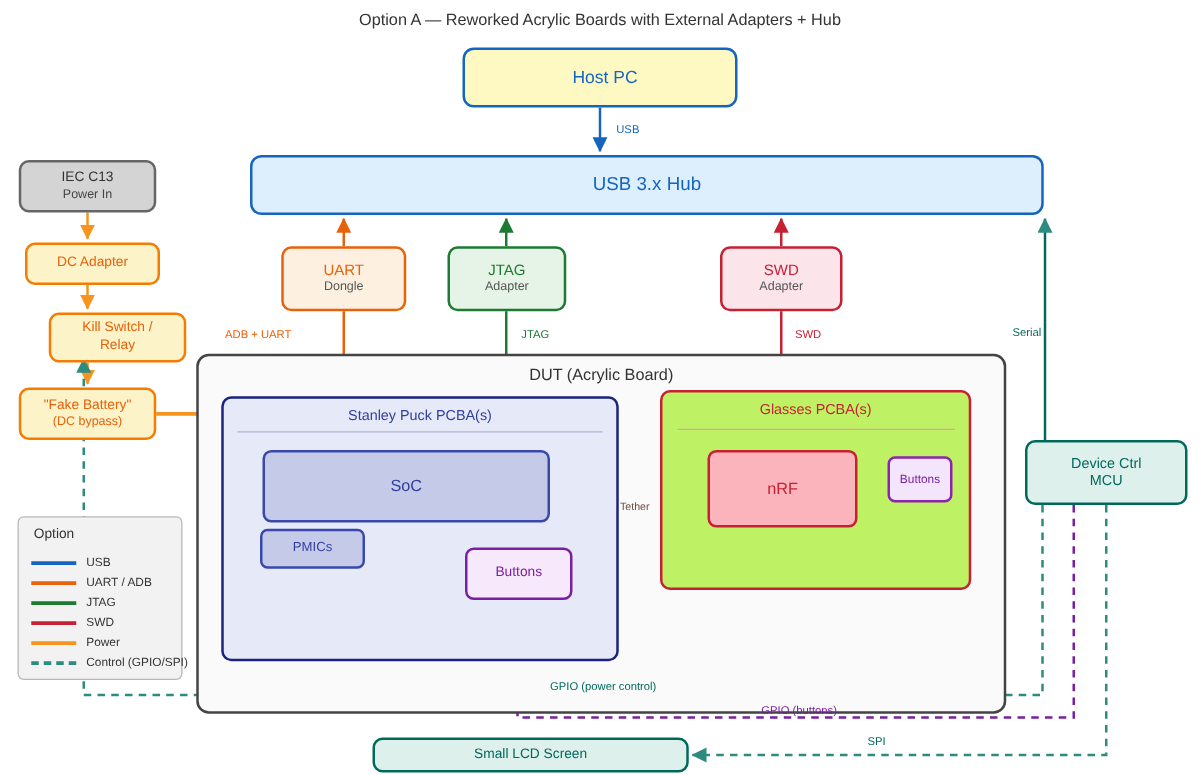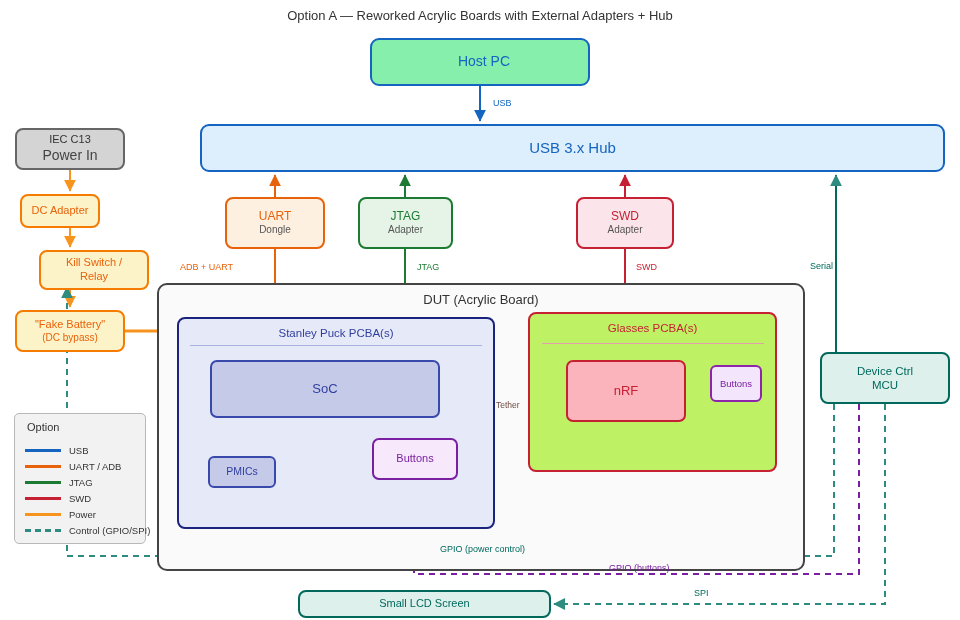--- a/index.html
+++ b/index.html
@@ -42,41 +42,41 @@
     top: 8px;
     width: 960px;
     text-align: center;
     font-size: 13px;
     color: #333333;
   }
 
   
   .hostpc {
     left: 370px; top: 38px; width: 220px; height: 48px;
-    border: 2px solid #1565c0; background: #86efac; border-radius: 9px;
+    border: 2px solid #1565c0; background: #fef9c3; border-radius: 9px;
     color: #1565c0; font-size: 14px; padding-left: 8px;
   }
   .hub {
-    left: 200px; top: 124px; width: 745px; height: 48px;
+    left: 200px; top: 124px; width: 635px; height: 48px;
     border: 2px solid #1565c0; background: #ddeefc; border-radius: 9px;
     color: #1565c0; font-size: 15px;
   }
   .iec {
     left: 15px; top: 128px; width: 110px; height: 42px;
     border: 2px solid #666666; background: #d4d4d4; border-radius: 8px;
     color: #333333; font-size: 11px;
   }
   .iec .t1 { font-size: 11px; }
-  .iec .t2 { font-size: 14px; color:#444; }
+  .iec .t2 { font-size: 10px; color:#444; }
 
   .pwrbox {
     border: 2px solid #f57c00; background: #fdf3c8; border-radius: 8px;
     color: #e8620b; font-size: 11px;
   }
-  .dcadapter { left: 20px; top: 194px; width: 80px; height: 34px; }
+  .dcadapter { left: 20px; top: 194px; width: 108px; height: 34px; }
   .killswitch { left: 15px; top: 250px; width: 110px; height: 40px; margin-left: 24px; }
   .fakebatt { left: 15px; top: 310px; width: 110px; height: 42px; }
   .fakebatt .t2 { font-size: 10px; }
 
   .uart {
     left: 225px; top: 197px; width: 100px; height: 52px;
     border: 2px solid #e8620b; background: #fdf0e0; border-radius: 8px;
     color: #e8620b; font-size: 12px;
   }
   .jtag {
@@ -118,21 +118,21 @@
   .glasses-rule {
     position: absolute; left: 542px; top: 343px; width: 222px;
     height: 1px; background: #e2a0ad;
   }
   .soc {
     left: 210px; top: 360px; width: 230px; height: 58px;
     border: 2px solid #3949ab; background: #c5cae9; border-radius: 7px;
     color: #303f9f; font-size: 13px;
   }
   .pmics {
-    left: 208px; top: 456px; width: 68px; height: 32px;
+    left: 208px; top: 423px; width: 84px; height: 32px;
     border: 2px solid #3949ab; background: #c5cae9; border-radius: 6px;
     color: #303f9f; font-size: 10.5px;
   }
   .puckbuttons {
     left: 372px; top: 438px; width: 86px; height: 42px;
     border: 2px solid #7b1fa2; background: #f7e9fb; border-radius: 7px;
     color: #7b1fa2; font-size: 11px;
   }
   .nrf {
     left: 566px; top: 360px; width: 120px; height: 62px;

